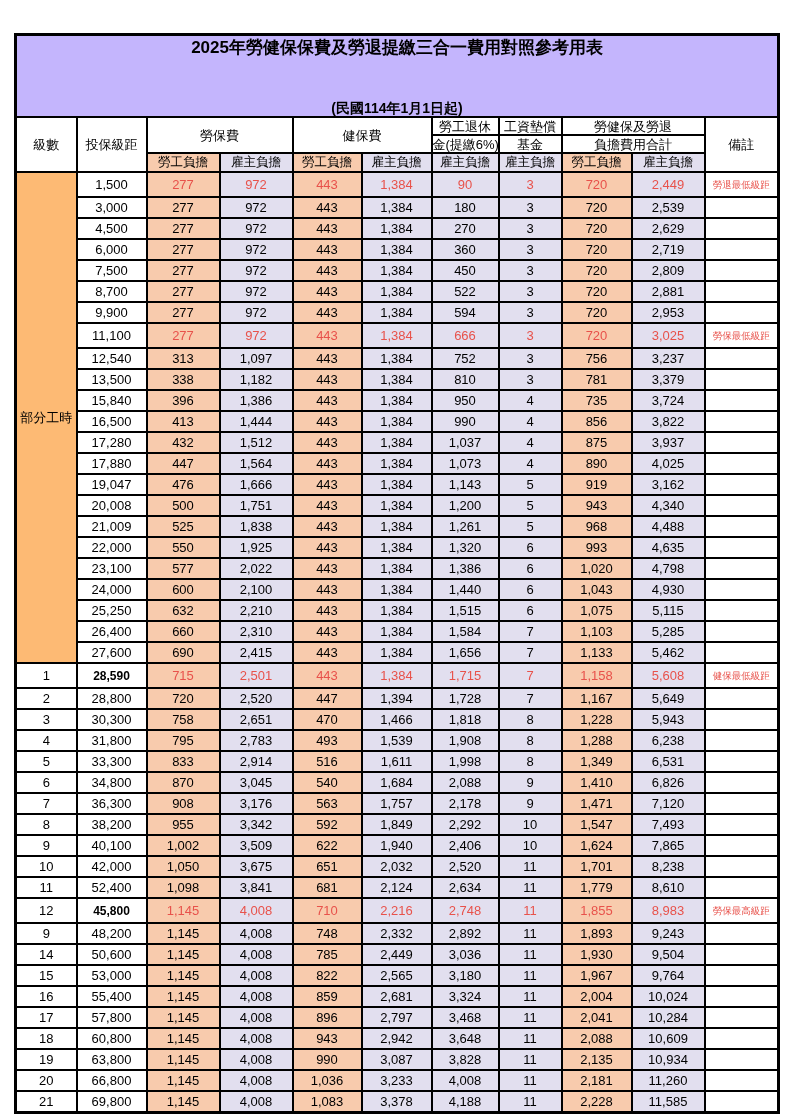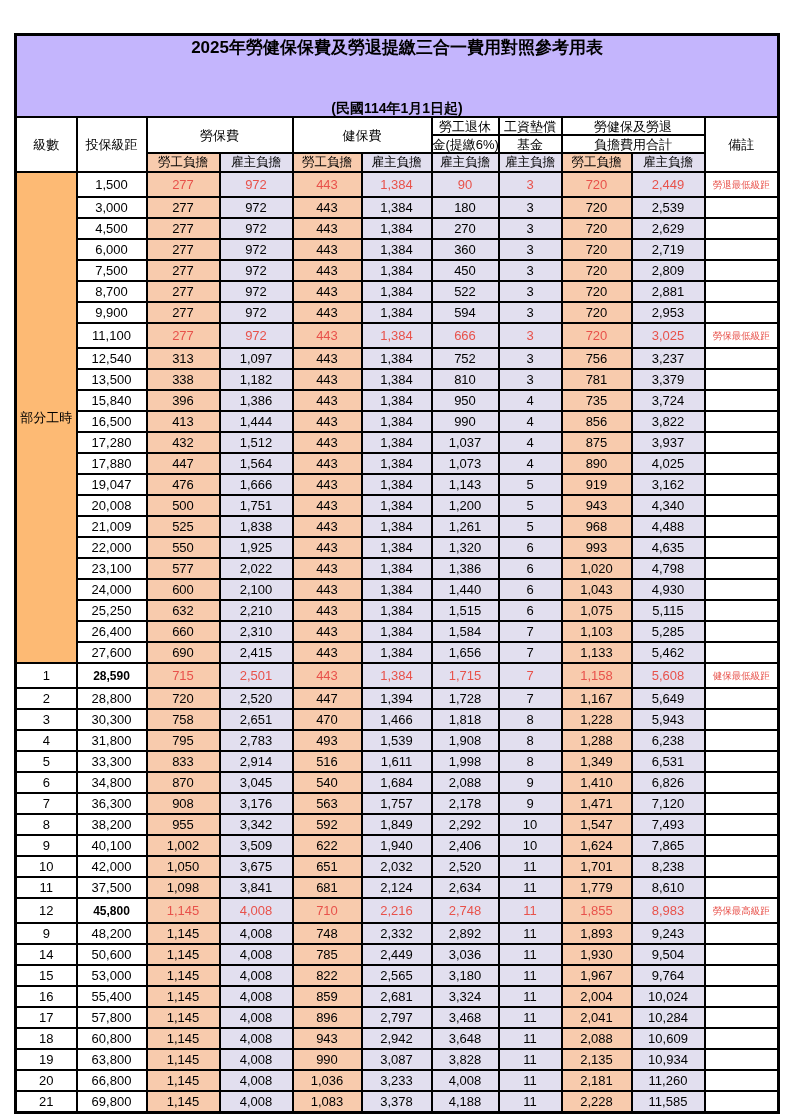--- a/index.html
+++ b/index.html
@@ -476,21 +476,21 @@
           <td class="emp val">651</td>
           <td class="er val">2,032</td>
           <td class="er val">2,520</td>
           <td class="er val">11</td>
           <td class="emp val">1,701</td>
           <td class="er val">8,238</td>
           <td class="remark-cell"></td>
         </tr>
         <tr>
           <td class="level-cell">11</td>
-          <td class="bracket-cell">37,500</td>
+          <td class="bracket-cell">52,400</td>
           <td class="emp val">1,098</td>
           <td class="er val">3,841</td>
           <td class="emp val">681</td>
           <td class="er val">2,124</td>
           <td class="er val">2,634</td>
           <td class="er val">11</td>
           <td class="emp val">1,779</td>
           <td class="er val">8,610</td>
           <td class="remark-cell"></td>
         </tr>

